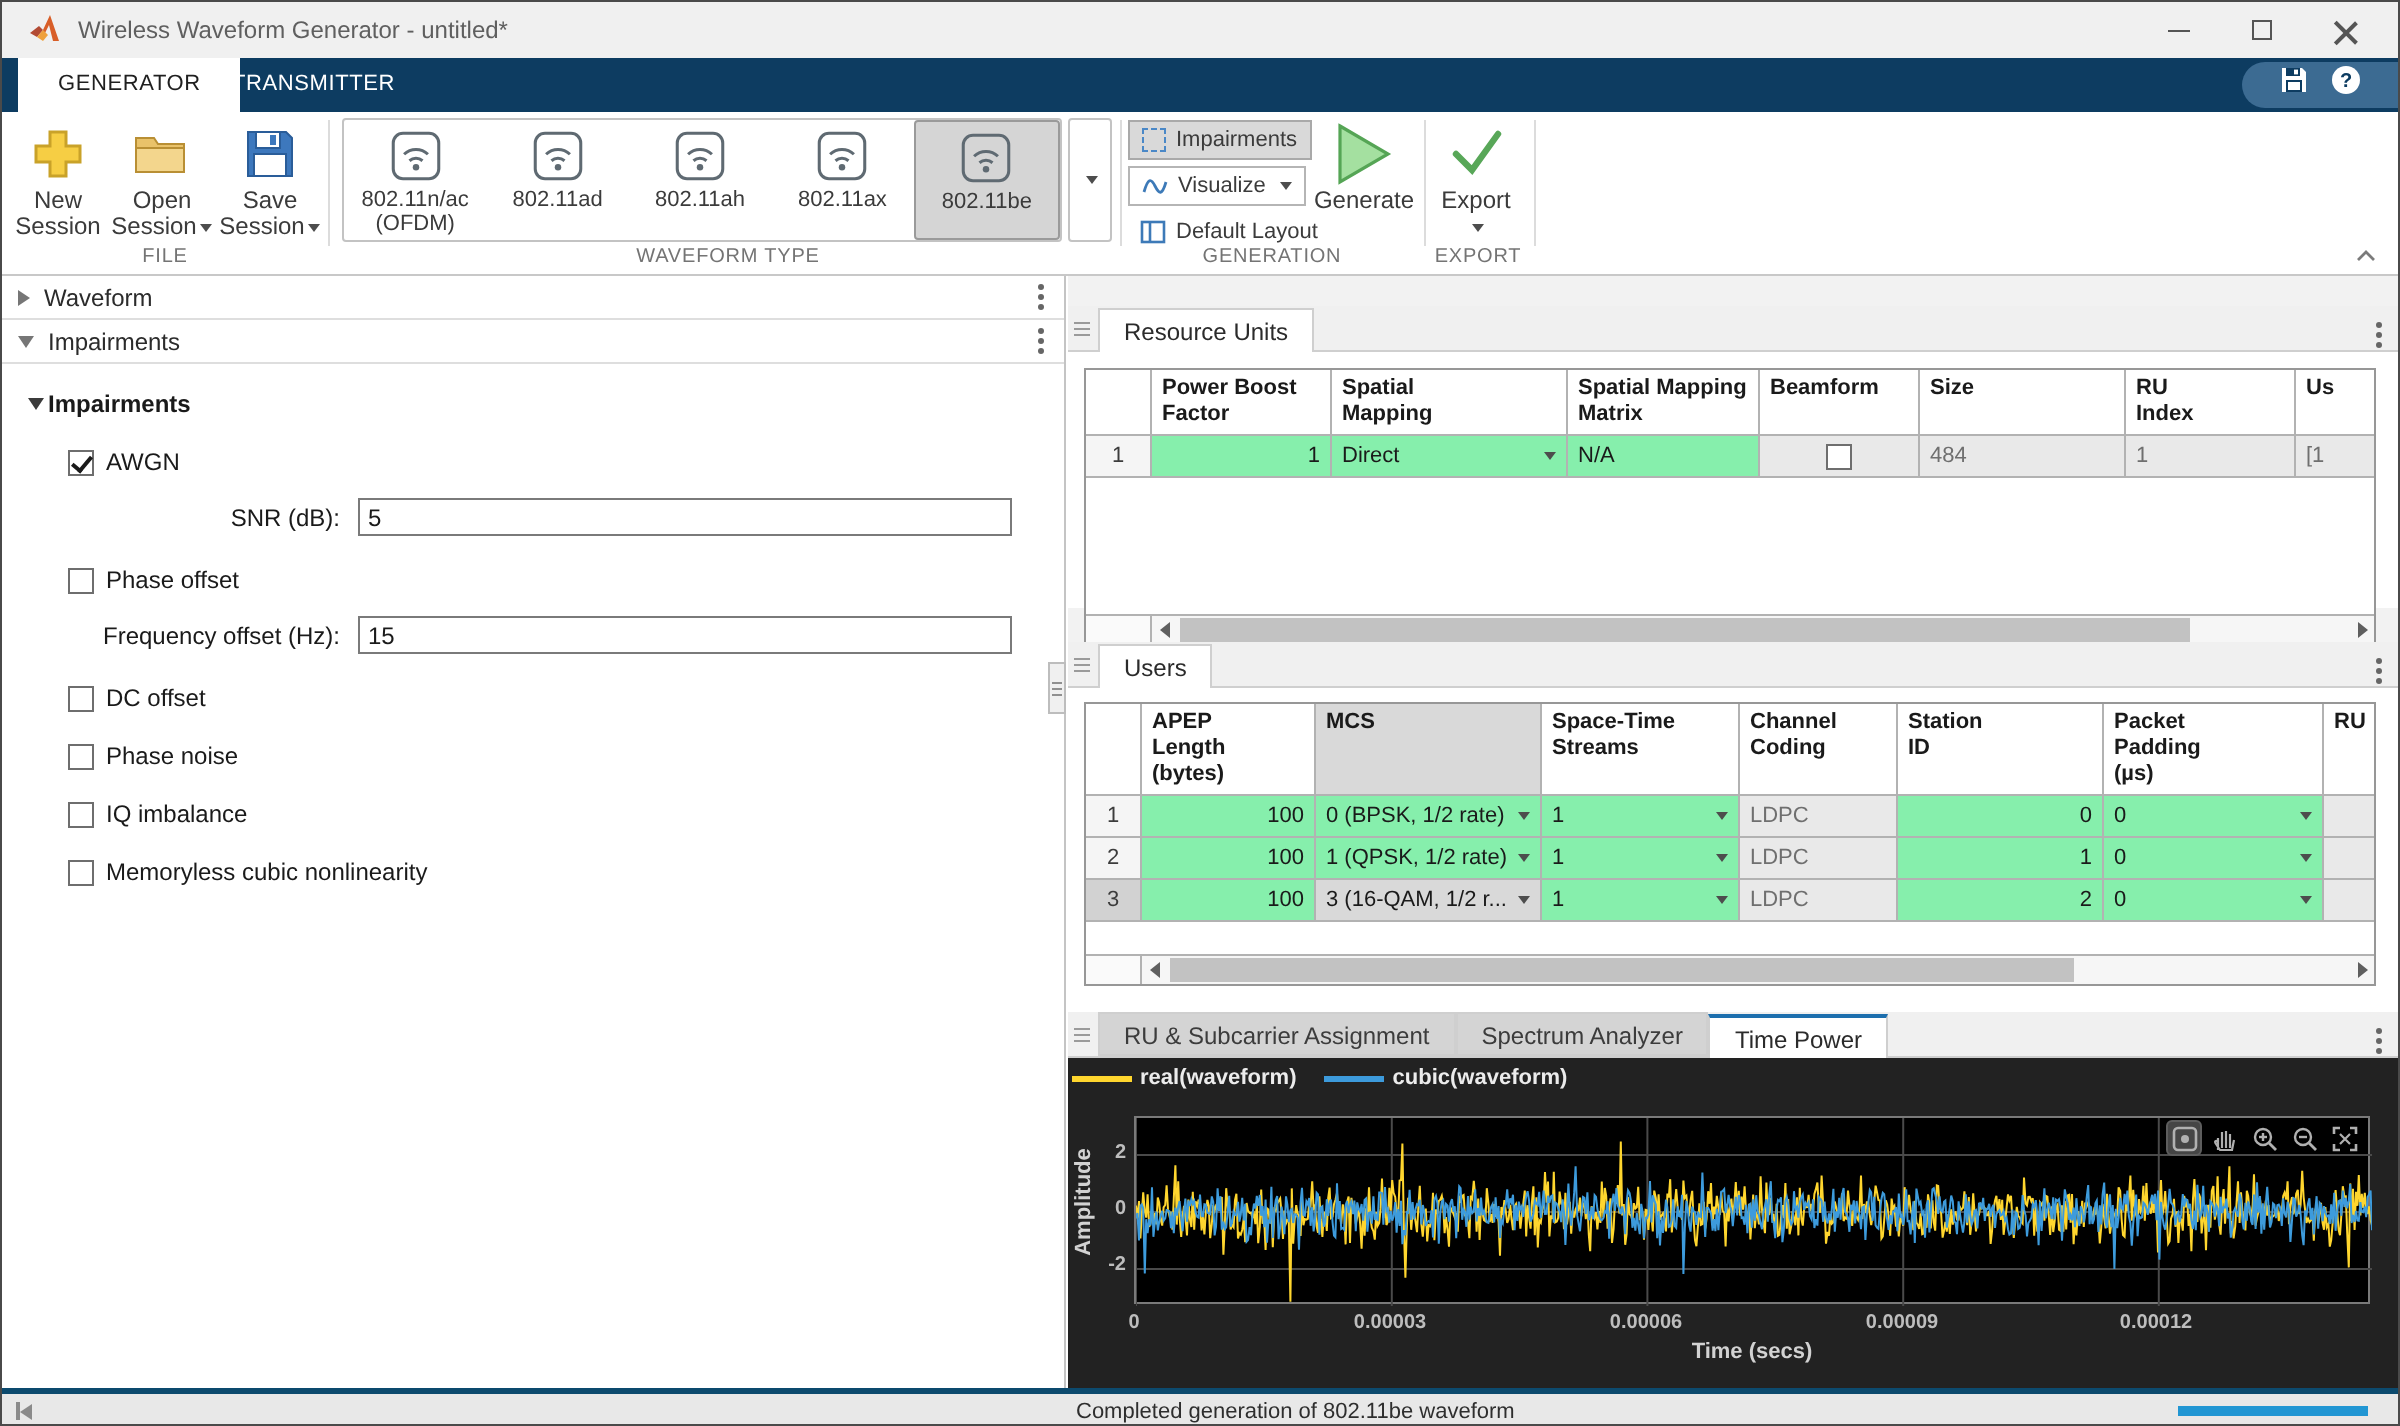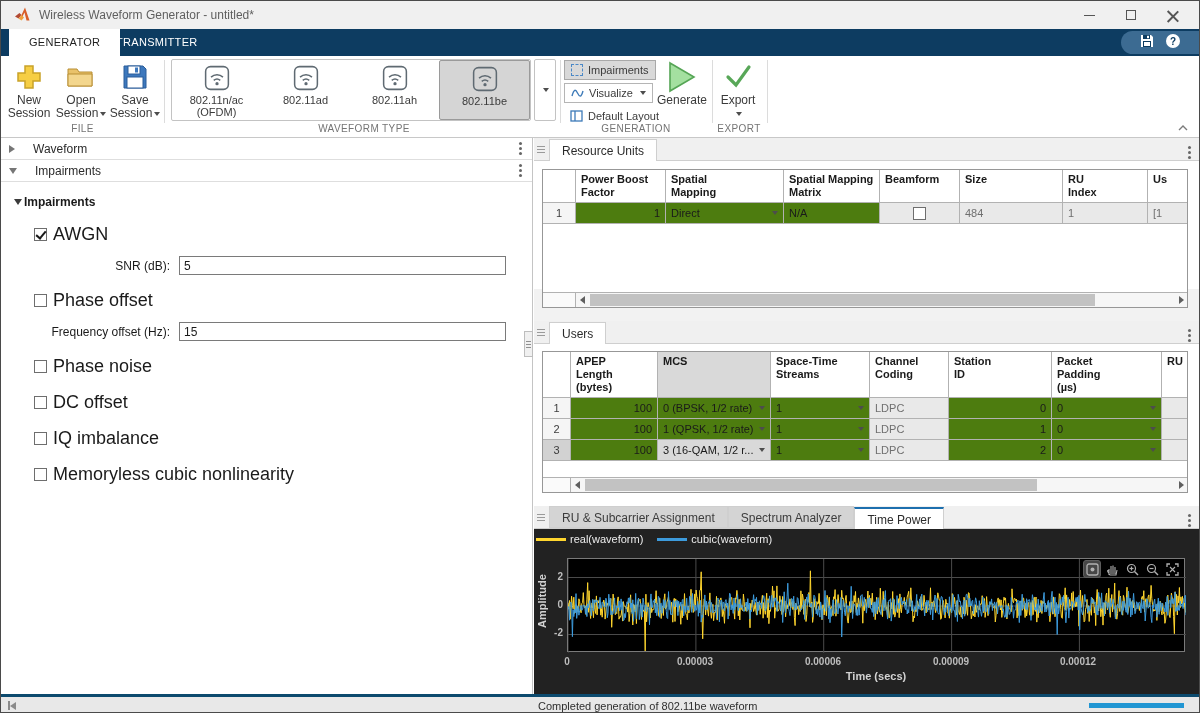--- a/index.html
+++ b/index.html
@@ -36,45 +36,45 @@
   .wbtn.selected{background:#d5d5d5;border:1px solid #9a9a9a;border-radius:2px}
   .wt-dd{position:absolute;left:533px;top:3px;width:22px;height:62px;border:1px solid #c3c3c3;border-radius:2px;display:flex;align-items:center;justify-content:center}
   .smallbtn{position:absolute;left:563px;height:20px;display:flex;align-items:center;gap:5px;font-size:11px;color:#3b3b3b;padding:0 6px;cursor:default;white-space:nowrap}
   .smallbtn.toggled{background:#d9d9d9;border:1px solid #a9a9a9}
   .smallbtn.bordered{border:1px solid #b5b5b5;background:#fff}
   .imp-icon{width:12px;height:12px;border:1px dashed #4a88c7}
   .rib-caret{position:absolute;right:8px;bottom:4px;width:16px;height:12px;display:flex;align-items:center;justify-content:center}
   
   .left-panel{position:absolute;left:0;top:137px;width:532px;height:558px;background:#fff;border-right:1px solid #c4c4c4}
   .acc-header{height:22px;border-bottom:1px solid #dedede;display:flex;align-items:center;padding:0 10px 0 8px;font-size:12px;color:#2b2b2b;background:#fff}
-  .acc-header .htxt{margin-left:18px}
+  .acc-header .htxt{margin-left:7px}
   .tri-r{width:0;height:0;border-left:6px solid #767676;border-top:4px solid transparent;border-bottom:4px solid transparent}
   .tri-d{width:0;height:0;border-top:6px solid #767676;border-left:4px solid transparent;border-right:4px solid transparent}
   .vdots{width:3px;height:3px;background:#666;border-radius:50%;box-shadow:0 -5px 0 #666,0 5px 0 #666;margin-left:auto}
   .sec-title{display:flex;align-items:center;margin:13px 0 0 13px;font-size:12px;font-weight:bold;color:#1a1a1a}
   .sec-title .tri-d{border-top-color:#3b3b3b;margin-right:2px}
-  .chkrow{display:flex;align-items:center;gap:6px;margin:15px 0 0 33px;font-size:18px;color:#1a1a1a}
+  .chkrow{display:flex;align-items:center;gap:6px;margin:15px 0 0 33px;font-size:12px;color:#1a1a1a}
   .chk{width:13px;height:13px;border:1px solid #6e6e6e;background:#fff;position:relative;flex:none}
   .chk.checked::after{content:"";position:absolute;left:3px;top:0px;width:4px;height:8px;border:solid #1a1a1a;border-width:0 2px 2px 0;transform:rotate(40deg)}
   .fieldrow{display:flex;align-items:center;margin-top:11px;font-size:12px;color:#1a1a1a}
   .fieldrow label{width:178px;text-align:right;padding-right:9px}
   .fieldrow input{width:327px;height:19px;border:1px solid #7a7a7a;font-size:12px;padding:0 4px;font-family:"Liberation Sans",sans-serif;color:#1a1a1a}
   .splitgrip{position:absolute;left:523px;top:330px;width:9px;height:26px;border:1px solid #bdbdbd;background:#f0f0f0;display:flex;flex-direction:column;justify-content:center;align-items:center;gap:2px}
   .splitgrip i{width:5px;height:1px;background:#909090}
   
   .right{position:absolute;left:533px;top:137px;width:667px;height:558px;background:#f2f2f2}
   .panel{position:absolute;left:0;right:0;background:#fff}
   .ptabbar{height:23px;background:#f0f0f0;border-bottom:1px solid #cfcfcf;display:flex;align-items:flex-end}
   .grip{width:8px;height:1px;background:#9a9a9a;box-shadow:0 -3px 0 #9a9a9a,0 3px 0 #9a9a9a;margin:0 4px 10px 3px;flex:none}
   .ptab{height:22px;line-height:22px;padding:0 12px;font-size:12px;color:#2b2b2b;background:#fff;border:1px solid #cfcfcf;border-bottom:none;margin-bottom:-1px;white-space:nowrap;cursor:default}
   .ptab.inactive{background:#d4d4d4;color:#3c3c3c;margin-bottom:0;border-bottom:1px solid #cfcfcf}
   .ptab.activeblue{border-top:2px solid #1d6fae;background:#fff;margin-bottom:-1px}
   .pmenu{margin-left:auto;margin-right:10px;margin-bottom:6px}
   
-  .tablebox{position:absolute;left:8px;border:1px solid #979797;background:#4d7c0f;overflow:hidden}
+  .tablebox{position:absolute;left:8px;border:1px solid #979797;background:#86efac;overflow:hidden}
   .trow{display:grid}
   .rut .trow{grid-template-columns:33px 90px 118px 96px 80px 103px 85px 40px}
   .ust .trow{grid-template-columns:28px 87px 113px 99px 79px 103px 110px 26px}
   .c{border-right:1px solid #b2b2b2;border-bottom:1px solid #b2b2b2;font-size:11px;color:#1a1a1a;overflow:hidden;white-space:nowrap}
   .hc{padding:3px 5px;font-weight:bold;line-height:13px;white-space:pre-line;background:#fff}
   .hc.gray{background:#d9d9d9}
   .dc{height:21px;line-height:20px;padding:0 5px;display:flex;align-items:center}
   .rn{justify-content:center;background:#f5f5f5;color:#3c3c3c;padding:0}
   .rn.sel{background:#d2d2d2}
   .num{justify-content:flex-end}
@@ -87,21 +87,21 @@
   .scrollrow{display:flex;height:15px;border-top:1px solid #b2b2b2}
   .stub{border-right:1px solid #b2b2b2;background:#fafafa;flex:none}
   .strack{flex:1;position:relative;background:#f6f6f6}
   .sarrow{position:absolute;top:0;width:12px;height:14px;display:flex;align-items:center;justify-content:center}
   .sarrow.l{left:0}.sarrow.r{right:0}
   .tri-sl{width:0;height:0;border-right:5px solid #5f5f5f;border-top:4px solid transparent;border-bottom:4px solid transparent}
   .tri-sr{width:0;height:0;border-left:5px solid #5f5f5f;border-top:4px solid transparent;border-bottom:4px solid transparent}
   .sthumb{position:absolute;top:1px;height:12px;background:#c2c2c2}
   
   .figure{position:absolute;left:0;right:0;top:23px;bottom:0;background:#222}
-  .legend{position:absolute;left:2px;top:4px;display:flex;align-items:center;font-size:11px;font-weight:normal;color:#ececec}
+  .legend{position:absolute;left:2px;top:4px;display:flex;align-items:center;font-size:11px;font-weight:bold;color:#ececec}
   .lswatch{width:30px;height:3px;margin-right:4px}
   .lgap{width:14px}
   .plot{position:absolute;left:33px;top:29px;width:618px;height:94px;background:#000;border:1px solid #7a7a7a}
   .plot svg{display:block}
   .ylab{position:absolute;left:-62px;top:66px;width:140px;text-align:center;font-size:11px;font-weight:bold;color:#d2d2d2;transform:rotate(-90deg)}
   .yticks span{position:absolute;left:0;width:29px;text-align:right;font-size:10px;font-weight:bold;color:#bdbdbd}
   .xticks span{position:absolute;top:127px;width:60px;text-align:center;font-size:10px;font-weight:bold;color:#bdbdbd}
   .xlabel{position:absolute;left:33px;top:141px;width:618px;text-align:center;font-size:11px;font-weight:bold;color:#d2d2d2}
   .scopebar{position:absolute;top:31px;right:20px;display:flex;gap:2px}
   .sicon{width:18px;height:18px;display:flex;align-items:center;justify-content:center;border-radius:3px}
@@ -211,20 +211,29 @@
       </div>
       <div class="wbtn">
         <svg width="26" height="26" viewBox="0 0 24 24">
             <rect x="1.5" y="1.5" width="21" height="21" rx="4.5" fill="none" stroke="#5f6a72" stroke-width="1.4"></rect>
             <path d="M6.5 11.2 a8 8 0 0 1 11 0" fill="none" stroke="#5f6a72" stroke-width="1.4"></path>
             <path d="M9 14.2 a4.6 4.6 0 0 1 6 0" fill="none" stroke="#5f6a72" stroke-width="1.4"></path>
             <circle cx="12" cy="17.2" r="1.5" fill="#5f6a72"></circle>
           </svg>
         <span class="wlab">802.11ah</span>
       </div>
+      <div class="wbtn">
+        <svg width="26" height="26" viewBox="0 0 24 24">
+            <rect x="1.5" y="1.5" width="21" height="21" rx="4.5" fill="none" stroke="#5f6a72" stroke-width="1.4"></rect>
+            <path d="M6.5 11.2 a8 8 0 0 1 11 0" fill="none" stroke="#5f6a72" stroke-width="1.4"></path>
+            <path d="M9 14.2 a4.6 4.6 0 0 1 6 0" fill="none" stroke="#5f6a72" stroke-width="1.4"></path>
+            <circle cx="12" cy="17.2" r="1.5" fill="#5f6a72"></circle>
+          </svg>
+        <span class="wlab">802.11ax</span>
+      </div>
       <div class="wbtn selected">
         <svg width="26" height="26" viewBox="0 0 24 24">
             <rect x="1.5" y="1.5" width="21" height="21" rx="4.5" fill="none" stroke="#5f6a72" stroke-width="1.4"></rect>
             <path d="M6.5 11.2 a8 8 0 0 1 11 0" fill="none" stroke="#5f6a72" stroke-width="1.4"></path>
             <path d="M9 14.2 a4.6 4.6 0 0 1 6 0" fill="none" stroke="#5f6a72" stroke-width="1.4"></path>
             <circle cx="12" cy="17.2" r="1.5" fill="#5f6a72"></circle>
           </svg>
         <span class="wlab">802.11be</span>
       </div>
     </div>
@@ -308,44 +317,44 @@
     <div class="chkrow">
       <span class="chk"></span>
       <span>Phase offset</span>
     </div>
     <div class="fieldrow">
       <label>Frequency offset (Hz):</label>
       <input value="15" style="">
     </div>
     <div class="chkrow">
       <span class="chk"></span>
-      <span>Phase noise</span>
+      <span>DC offset</span>
     </div>
     <div class="chkrow">
       <span class="chk"></span>
-      <span>DC offset</span>
+      <span>Phase noise</span>
     </div>
     <div class="chkrow">
       <span class="chk"></span>
       <span>IQ imbalance</span>
     </div>
     <div class="chkrow">
       <span class="chk"></span>
       <span>Memoryless cubic nonlinearity</span>
     </div>
   </div>
   <div class="splitgrip">
       <i></i>
       <i></i>
       <i></i>
     </div>
 
   <div class="right">
 
-    <div class="panel" style="top:0;height:151px">
+    <div class="panel" style="top:15px;height:151px">
       <div class="ptabbar">
         <span class="grip"></span>
         <div class="ptab">Resource Units</div>
         <span class="vdots pmenu"></span>
       </div>
       <div class="tablebox rut" style="top:31px;width:646px">
         <div class="trow">
           <div class="c hc"></div>
           <div class="c hc">Power Boost
 Factor</div>

